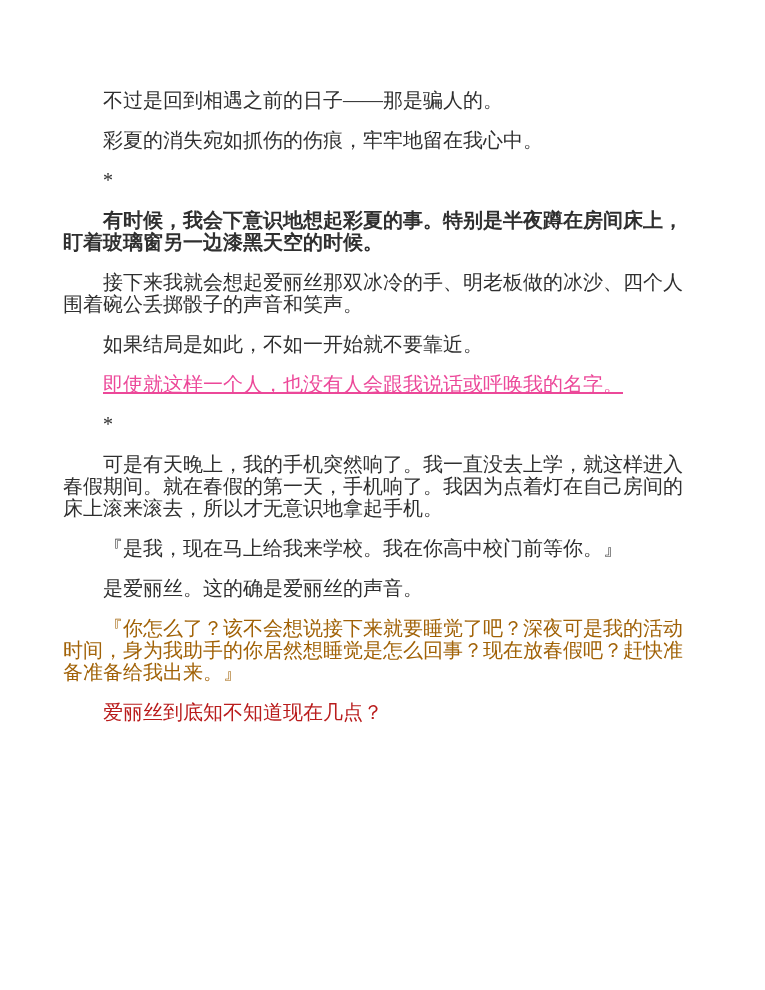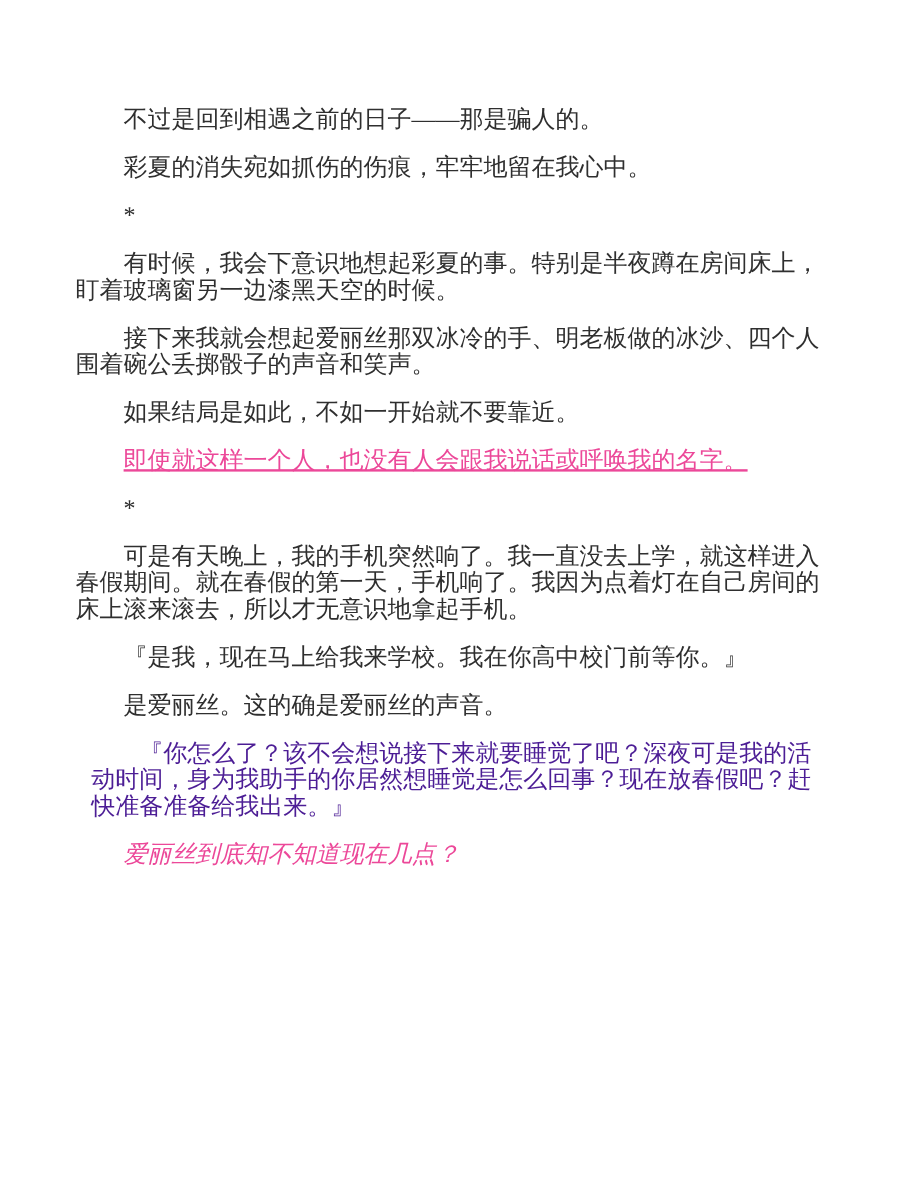--- a/index.html
+++ b/index.html
@@ -34,23 +34,23 @@
     color: #2f2f2f;
   }
 </style>
 </head>
 <body style="background: rgb(255, 255, 255);">
 
 <div class="page">
   <p style="color: rgb(47, 47, 47);">不过是回到相遇之前的日子——那是骗人的。</p>
   <p style="color: rgb(47, 47, 47);">彩夏的消失宛如抓伤的伤痕，牢牢地留在我心中。</p>
   <p class="separator" style="color: rgb(47, 47, 47);">*</p>
-  <p style="color: rgb(47, 47, 47);">有时候，我会下意识地想起彩夏的事。特别是半夜蹲在房间床上，盯着玻璃窗另一边漆黑天空的时候。</p>
+  <p style="color: rgb(47, 47, 47); font-weight: bold;">有时候，我会下意识地想起彩夏的事。特别是半夜蹲在房间床上，盯着玻璃窗另一边漆黑天空的时候。</p>
   <p style="color: rgb(47, 47, 47);">接下来我就会想起爱丽丝那双冰冷的手、明老板做的冰沙、四个人围着碗公丢掷骰子的声音和笑声。</p>
   <p style="color: rgb(47, 47, 47);">如果结局是如此，不如一开始就不要靠近。</p>
   <p style="color: #ec4899; text-decoration: underline;">即使就这样一个人，也没有人会跟我说话或呼唤我的名字。</p>
   <p class="separator" style="color: rgb(47, 47, 47);">*</p>
   <p style="color: rgb(47, 47, 47);">可是有天晚上，我的手机突然响了。我一直没去上学，就这样进入春假期间。就在春假的第一天，手机响了。我因为点着灯在自己房间的床上滚来滚去，所以才无意识地拿起手机。</p>
   <p style="color: rgb(47, 47, 47);">『是我，现在马上给我来学校。我在你高中校门前等你。』</p>
   <p style="color: rgb(47, 47, 47); margin-top: 12px;">是爱丽丝。这的确是爱丽丝的声音。</p>
-  <p style="color: #4c1d95; margin-left: 13px;">『你怎么了？该不会想说接下来就要睡觉了吧？深夜可是我的活动时间，身为我助手的你居然想睡觉是怎么回事？现在放春假吧？赶快准备准备给我出来。』</p>
-  <p style="color: #ec4899; font-style: italic;">爱丽丝到底知不知道现在几点？</p>
+  <p style="color: #a16207;">『你怎么了？该不会想说接下来就要睡觉了吧？深夜可是我的活动时间，身为我助手的你居然想睡觉是怎么回事？现在放春假吧？赶快准备准备给我出来。』</p>
+  <p style="color: #b91c1c;">爱丽丝到底知不知道现在几点？</p>
 </div>
 
 </body></html>

